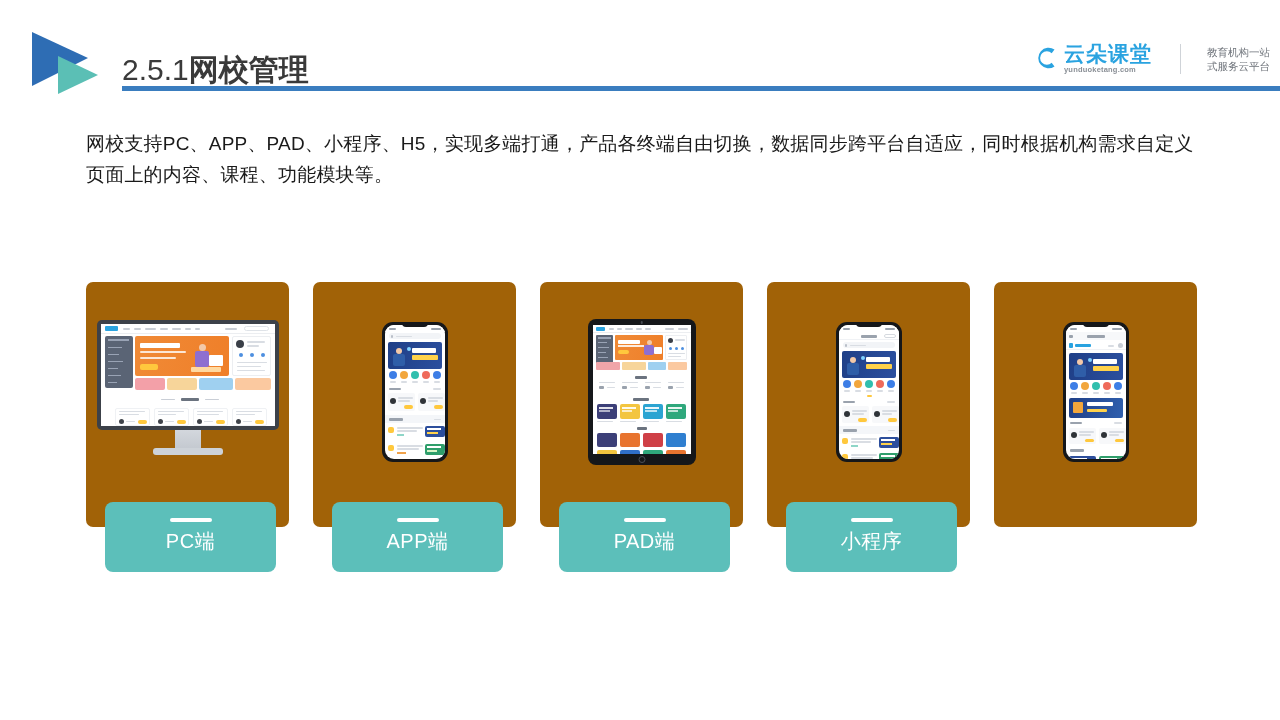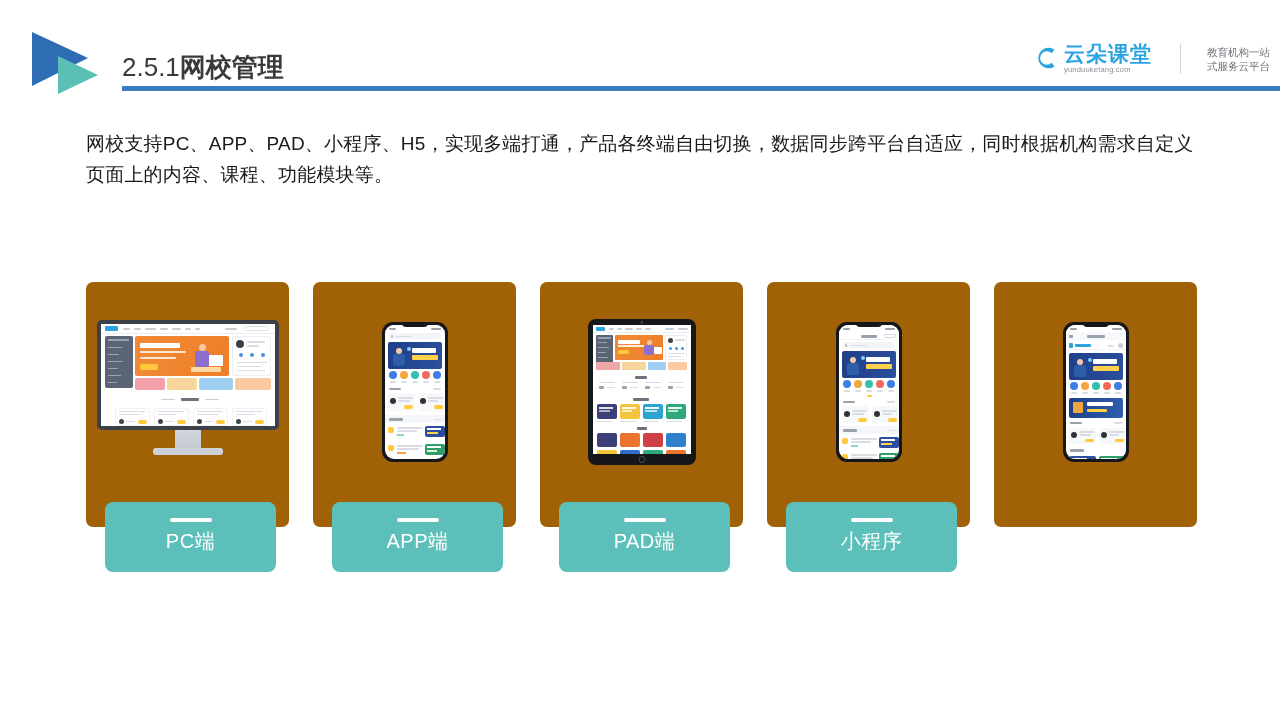--- a/index.html
+++ b/index.html
@@ -26,21 +26,21 @@
     position: absolute;
     left: 28px;
     top: 30px;
     width: 86px;
     height: 66px;
   }
   .page-title {
     position: absolute;
     left: 122px;
     top: 50px;
-    font-size: 26px;
+    font-size: 30px;
     color: #3a3a3a;
     letter-spacing: 0px;
     white-space: nowrap;
   }
   .page-title .num {
     font-weight: 400;
   }
   .page-title .cn {
     font-weight: bold;
   }
@@ -83,20 +83,21 @@
     font-weight: bold;
     color: #2aa3e0;
     line-height: 22px;
     letter-spacing: 1px;
   }
   .brand-url {
     font-size: 7.5px;
     color: #8a8f96;
     line-height: 10px;
     letter-spacing: 0.2px;
+    font-weight: bold;
   }
   .brand-divider {
     width: 1px;
     height: 30px;
     background: #cfd3d8;
     margin: 0 10px 0 12px;
   }
   .brand-tag {
     font-size: 10.5px;
     color: #6f747b;

